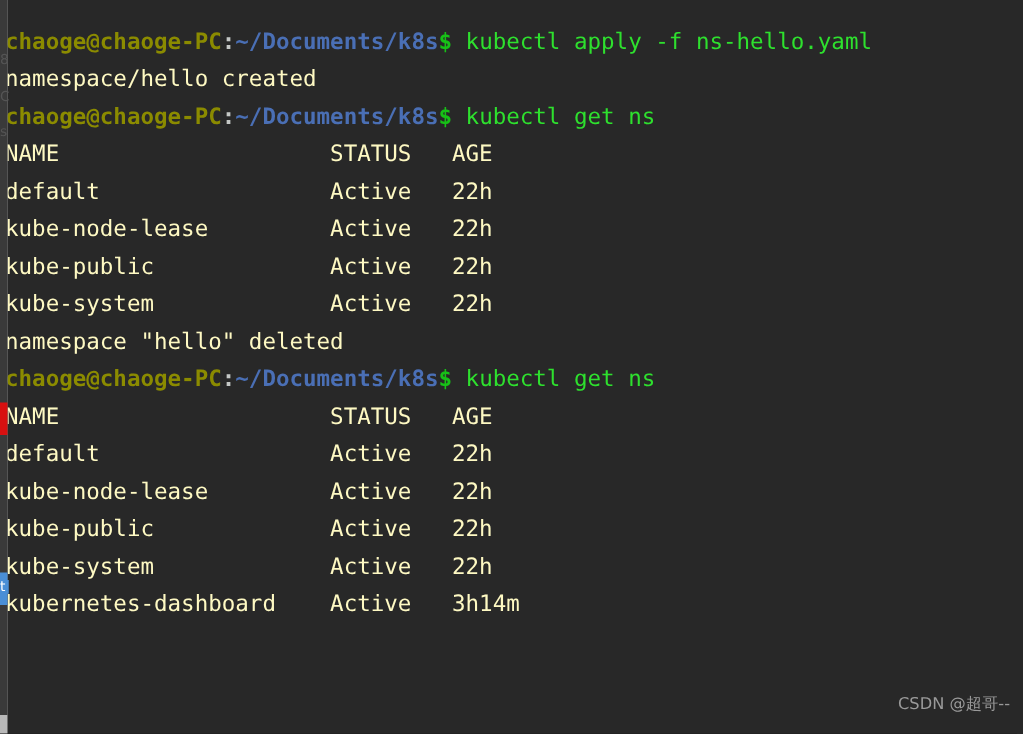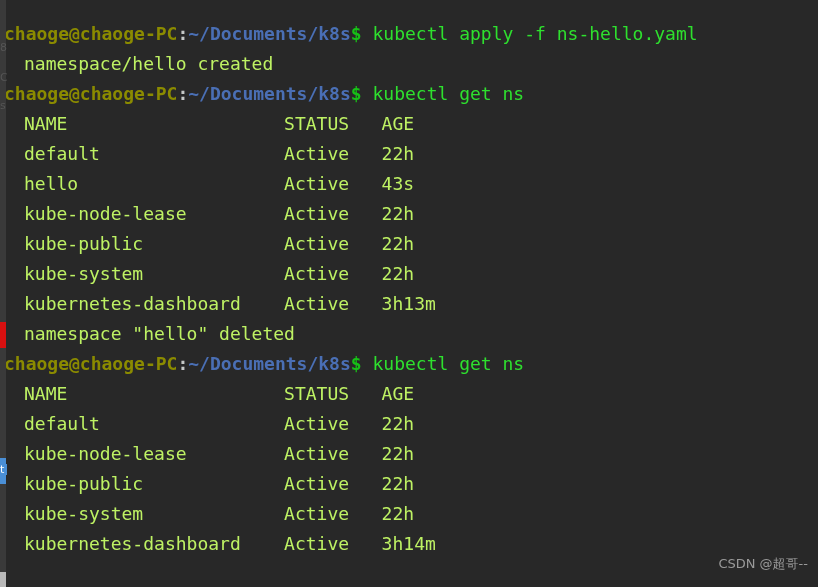--- a/index.html
+++ b/index.html
@@ -53,21 +53,21 @@
     height: 30px;
     white-space: pre;
     padding-left: 4px;
     overflow: hidden;
   }
   .user    { color: #8b8b00; font-weight: bold; }
   .colon   { color: #c5c8c6; font-weight: bold; }
   .path    { color: #4a6fb5; font-weight: bold; }
   .dollar  { color: #17c117; font-weight: bold; }
   .cmd     { color: #2ee02e; }
-  .out     { color: #bef264; margin-left: 20px; }
+  .out     { color: #fef9c3; }
   
   .artifact {
     position: absolute;
     left: 0;
     width: 7px;
     font-size: 11px;
     line-height: 11px;
     font-family: "DejaVu Sans", sans-serif;
     color: #555;
     z-index: 6;
@@ -96,25 +96,23 @@
       <div class="mark" style="top: 322px; height: 26px; background: rgb(216, 16, 16);"></div>
       <div class="mark" style="top: 458px; height: 26px; background: rgb(74, 143, 214);"></div>
     </div>
 
   <div id="screen">
       <div class="line"><span class="user">chaoge@chaoge-PC</span><span class="colon">:</span><span class="path">~/Documents/k8s</span><span class="dollar">$</span><span class="cmd"> kubectl apply -f ns-hello.yaml</span></div>
       <div class="line"><span class="out">namespace/hello created</span></div>
       <div class="line"><span class="user">chaoge@chaoge-PC</span><span class="colon">:</span><span class="path">~/Documents/k8s</span><span class="dollar">$</span><span class="cmd"> kubectl get ns</span></div>
       <div class="line"><span class="out">NAME                    STATUS   AGE</span></div>
       <div class="line"><span class="out">default                 Active   22h</span></div>
-      <div class="line"><span class="out">hello                   Active   43s</span></div>
       <div class="line"><span class="out">kube-node-lease         Active   22h</span></div>
       <div class="line"><span class="out">kube-public             Active   22h</span></div>
       <div class="line"><span class="out">kube-system             Active   22h</span></div>
-      <div class="line"><span class="out">kubernetes-dashboard    Active   3h13m</span></div>
       <div class="line"><span class="out">namespace "hello" deleted</span></div>
       <div class="line"><span class="user">chaoge@chaoge-PC</span><span class="colon">:</span><span class="path">~/Documents/k8s</span><span class="dollar">$</span><span class="cmd"> kubectl get ns</span></div>
       <div class="line"><span class="out">NAME                    STATUS   AGE</span></div>
       <div class="line"><span class="out">default                 Active   22h</span></div>
       <div class="line"><span class="out">kube-node-lease         Active   22h</span></div>
       <div class="line"><span class="out">kube-public             Active   22h</span></div>
       <div class="line"><span class="out">kube-system             Active   22h</span></div>
       <div class="line"><span class="out">kubernetes-dashboard    Active   3h14m</span></div>
     </div>
 

